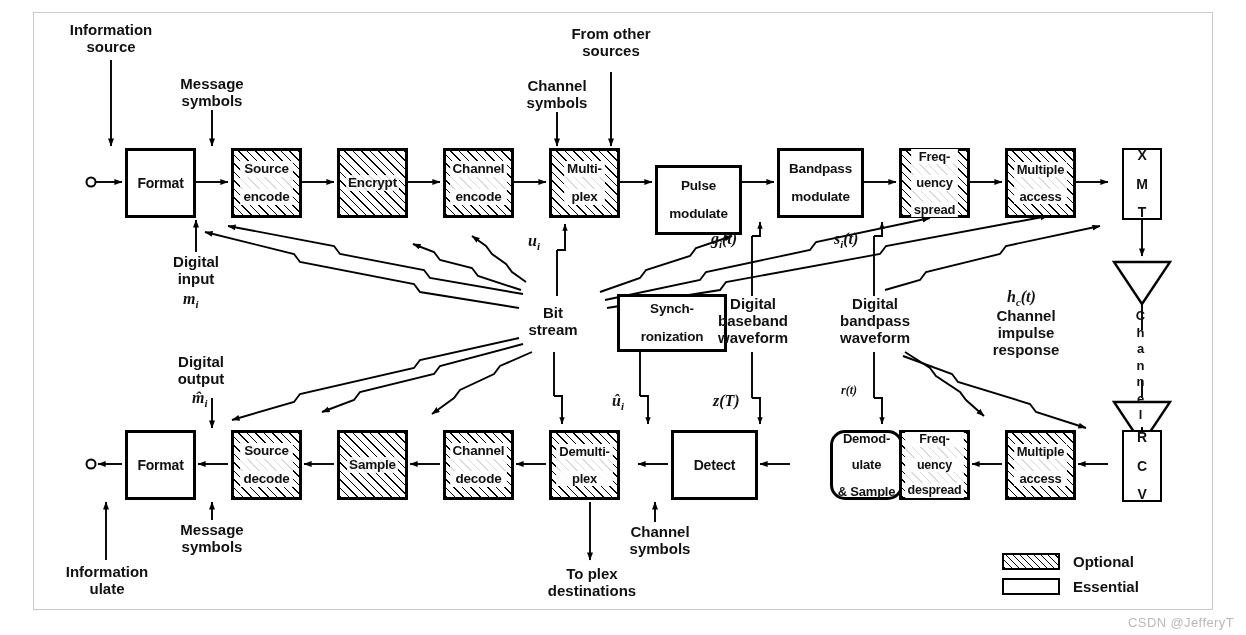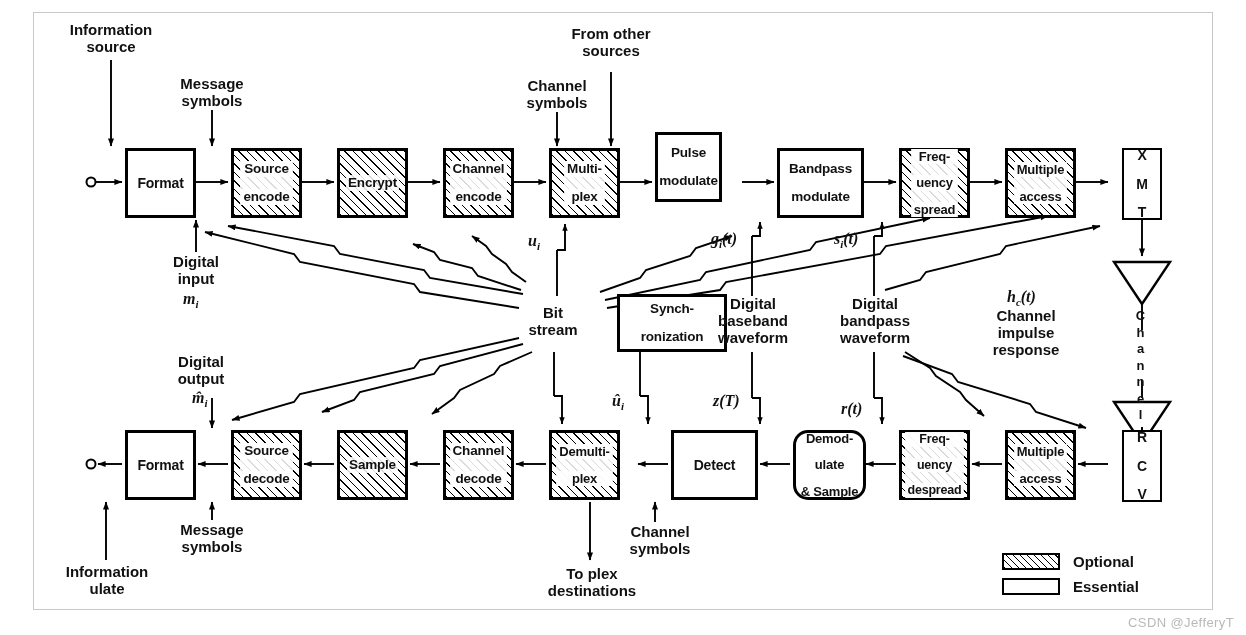--- a/index.html
+++ b/index.html
@@ -214,21 +214,21 @@
     </span>
   </div>
 
   <div class="blk opt" style="left:549px;top:148px;width:71px;height:70px;font-size:13.5px;">
     <span>
       <span>Multi-</span><br>
       <span>plex</span>
     </span>
   </div>
 
-  <div class="blk" style="left:655px;top:132px;width:67px;height:70px;font-size:13.5px;">
+  <div class="blk" style="left:655px;top:165px;width:87px;height:70px;font-size:13.5px;">
     <span>
       <span>Pulse</span><br>
       <span>modulate</span>
     </span>
   </div>
 
   <div class="blk" style="left:777px;top:148px;width:87px;height:70px;font-size:13.5px;">
     <span>
       <span>Bandpass</span><br>
       <span>modulate</span>
@@ -284,21 +284,21 @@
     <span>
       <span>Demulti-</span><br>
       <span>plex</span>
     </span>
   </div>
 
   <div class="blk" style="left:671px;top:430px;width:87px;height:70px;font-size:14px;">
     <span>Detect</span>
   </div>
 
-  <div class="blk" style="left:793px;top:430px;width:73px;height:70px;font-size:13px;border-radius:15px;">
+  <div class="blk" style="left:830px;top:430px;width:73px;height:70px;font-size:13px;border-radius:15px;">
     <span>
       <span>Demod-</span><br>
       <span>ulate</span><br>
       <span>&amp; Sample</span>
     </span>
   </div>
 
   <div class="blk opt" style="left:899px;top:430px;width:71px;height:70px;font-size:12.5px;">
     <span>
       <span>Freq-</span><br>
@@ -383,21 +383,21 @@
   <div class="math" style="left:711px;top:230px;font-size:16px;">
     <span>g</span><sub>i</sub><span>(t)</span>
   </div>
 
   <div class="math" style="left:834px;top:230px;font-size:16px;">
     <span>s</span><sub>i</sub><span>(t)</span>
   </div>
 
   <div class="math" style="left:713px;top:392px;font-size:16px;">z(T)</div>
 
-  <div class="math" style="left:841px;top:400px;font-size:16px;">r(t)</div>
+  <div class="math" style="left:841px;top:383px;font-size:12px;">r(t)</div>
 
   <div class="lbl" style="left:692px;top:296px;width:122px;font-size:15px;">
     <span>Digital</span><br>
     <span>baseband</span><br>
     <span>waveform</span>
   </div>
 
   <div class="lbl" style="left:814px;top:296px;width:122px;font-size:15px;">
     <span>Digital</span><br>
     <span>bandpass</span><br>

